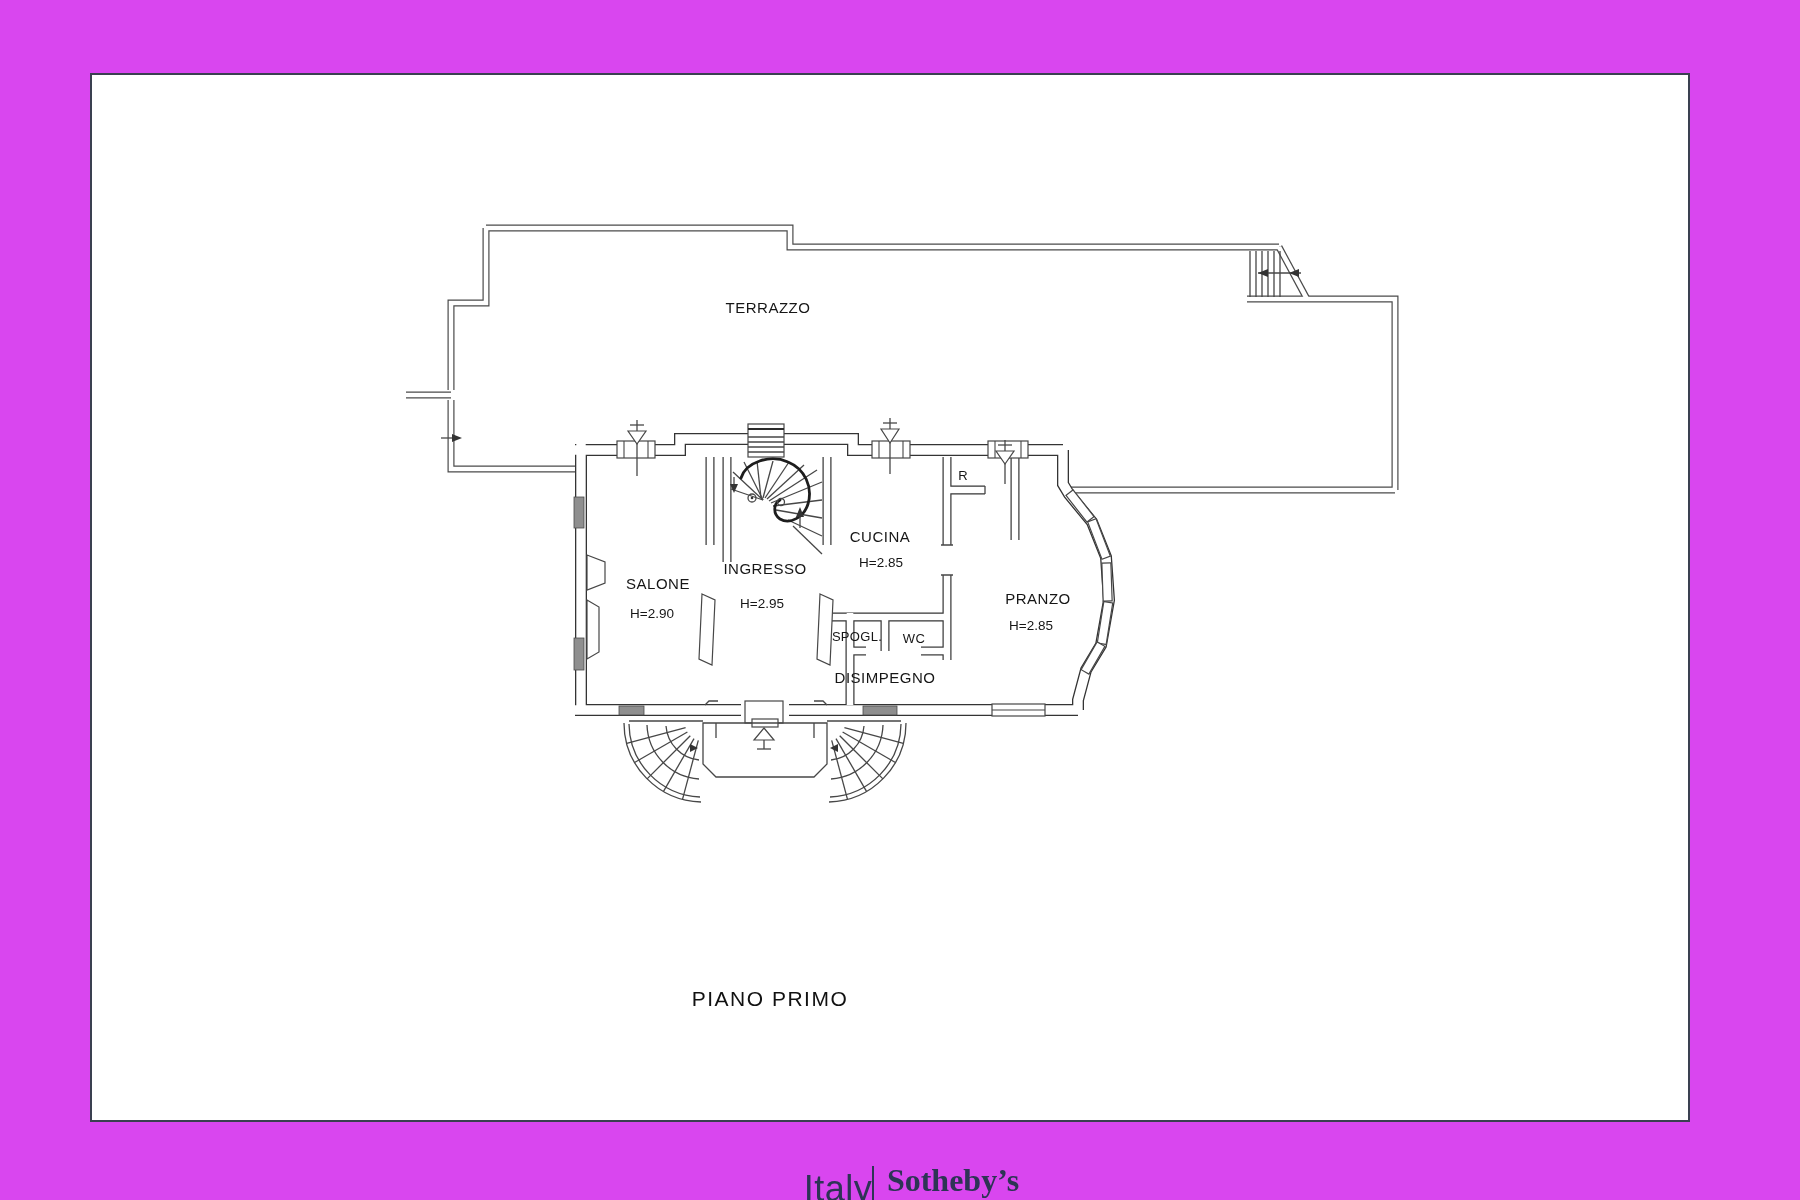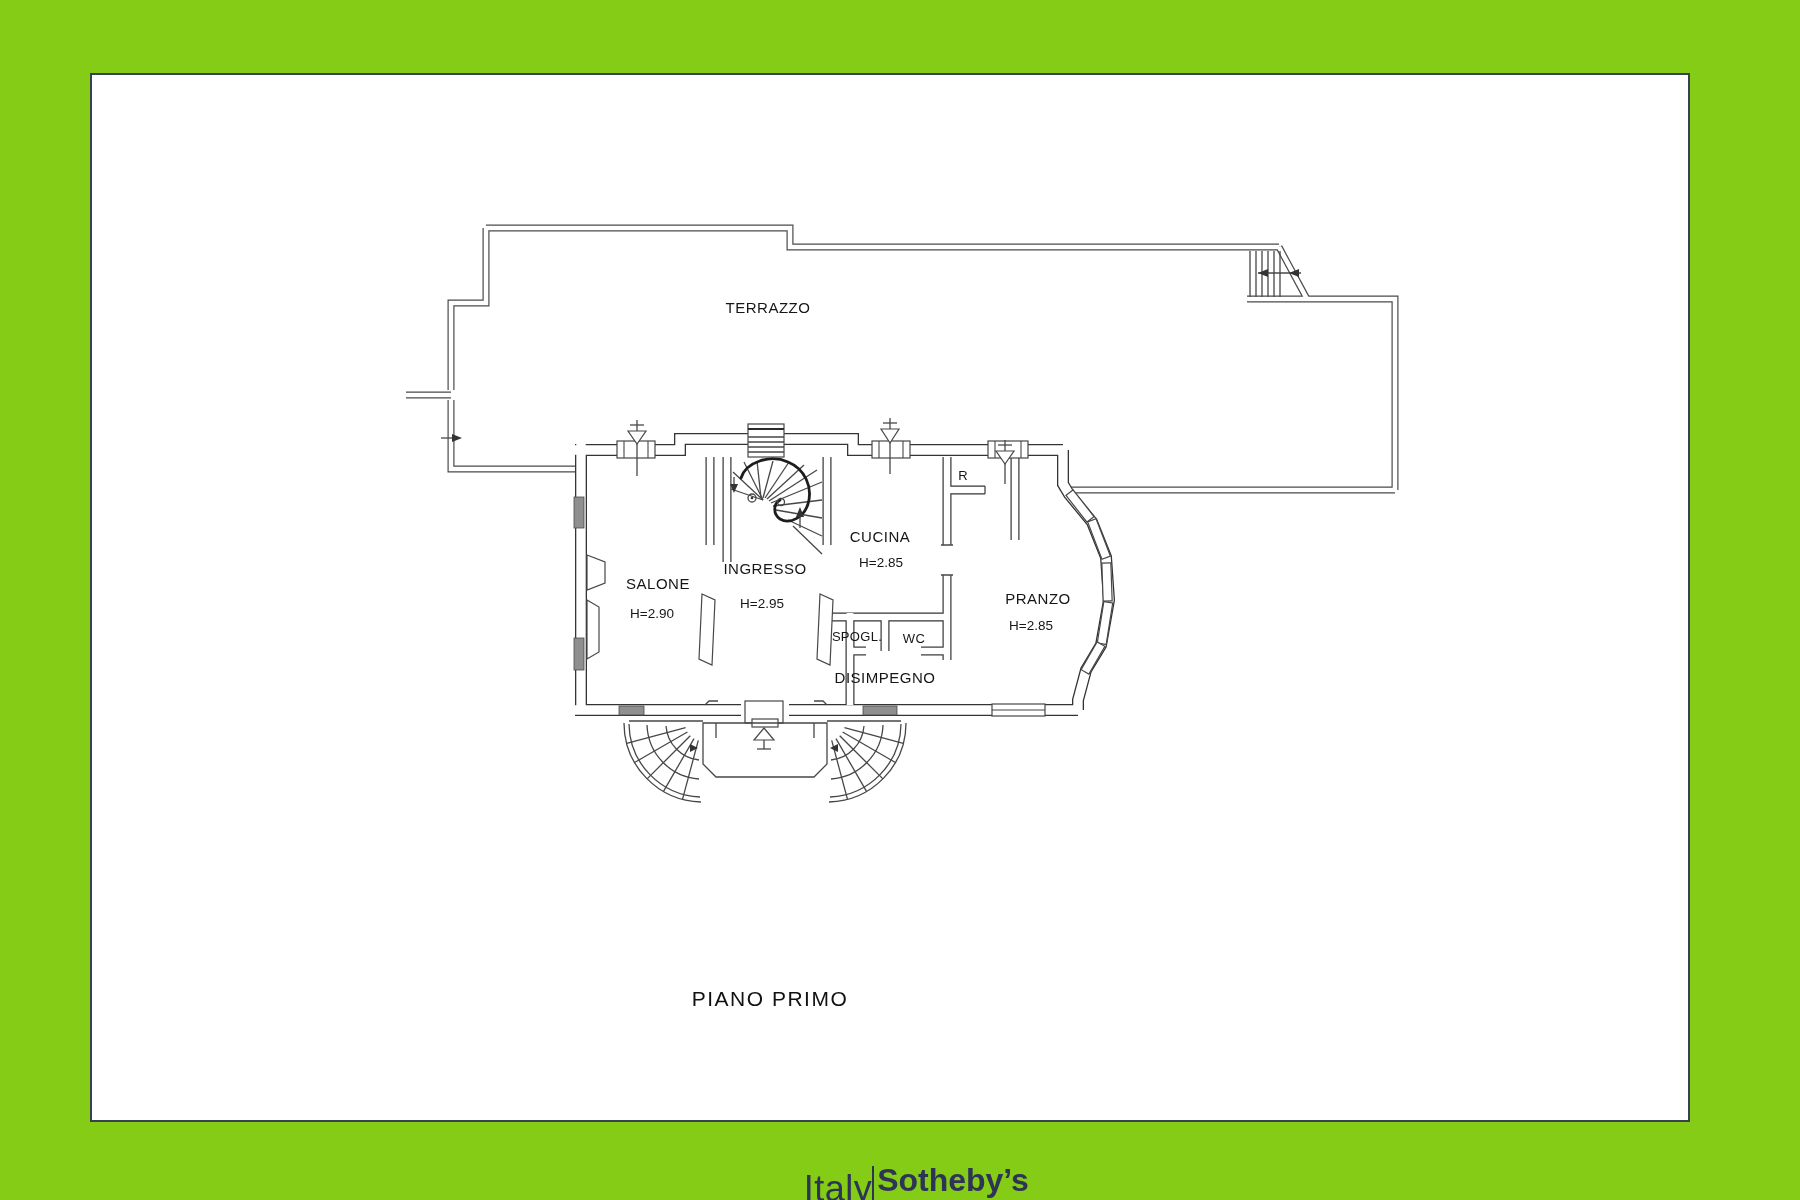--- a/index.html
+++ b/index.html
@@ -1,16 +1,16 @@
 <!DOCTYPE html>
 <html><head>
 <meta charset="utf-8">
 <style>
   html,body{margin:0;padding:0;background:#ffffff;}
-  #stage{position:relative;width:1800px;height:1200px;background:#84cc16;overflow:hidden;
+  #stage{position:relative;width:1800px;height:1200px;background:#d946ef;overflow:hidden;
          font-family:"Liberation Sans", sans-serif;}
   #frame{position:absolute;left:90px;top:73px;width:1596px;height:1045px;
          border:2px solid #3a4050;background:#ffffff;}
   svg{position:absolute;left:0;top:0;}
   
   .thin{stroke:#474747;stroke-width:1.3;fill:none;}
   .thin2{stroke:#474747;stroke-width:1.1;fill:none;}
   .rail{stroke:#1d1d1d;stroke-width:2.8;fill:none;stroke-linecap:round;}
   .bold{stroke:#2a2a2a;stroke-width:2.2;fill:none;}
   .wallx-o{stroke:#343434;stroke-width:12;fill:none;stroke-linejoin:miter;}
@@ -29,21 +29,21 @@
   .room-small{font-size:13px;letter-spacing:0.3px;}
   .room-h{font-size:13.5px;}
   #plan-title{position:absolute;left:770px;top:987px;transform:translateX(-50%);
       font-size:21px;letter-spacing:1.5px;color:#111;}
   
   #footer{position:absolute;left:0;top:1160px;width:1800px;height:70px;color:#2d3455;}
   #brand-country{position:absolute;left:838px;top:8px;transform:translateX(-50%);
       font-size:36px;font-weight:300;letter-spacing:0.5px;}
   #brand-divider{position:absolute;left:872px;top:6px;width:2px;height:48px;background:#2d3455;}
   #brand-main{position:absolute;left:953px;top:2px;transform:translateX(-50%);
-      font-family:Liberation Sans, sans-serif;font-size:32px;font-weight:600;}
+      font-family:Liberation Serif, serif;font-size:32px;font-weight:600;}
   #brand-sub{position:absolute;left:953px;top:44px;transform:translateX(-50%);
       font-size:11px;letter-spacing:2.6px;padding-left:16px;}
 </style>
 </head>
 <body>
 
 <div id="stage">
   <div id="frame"></div>
 
   <svg width="1800" height="1200" viewBox="0 0 1800 1200">

